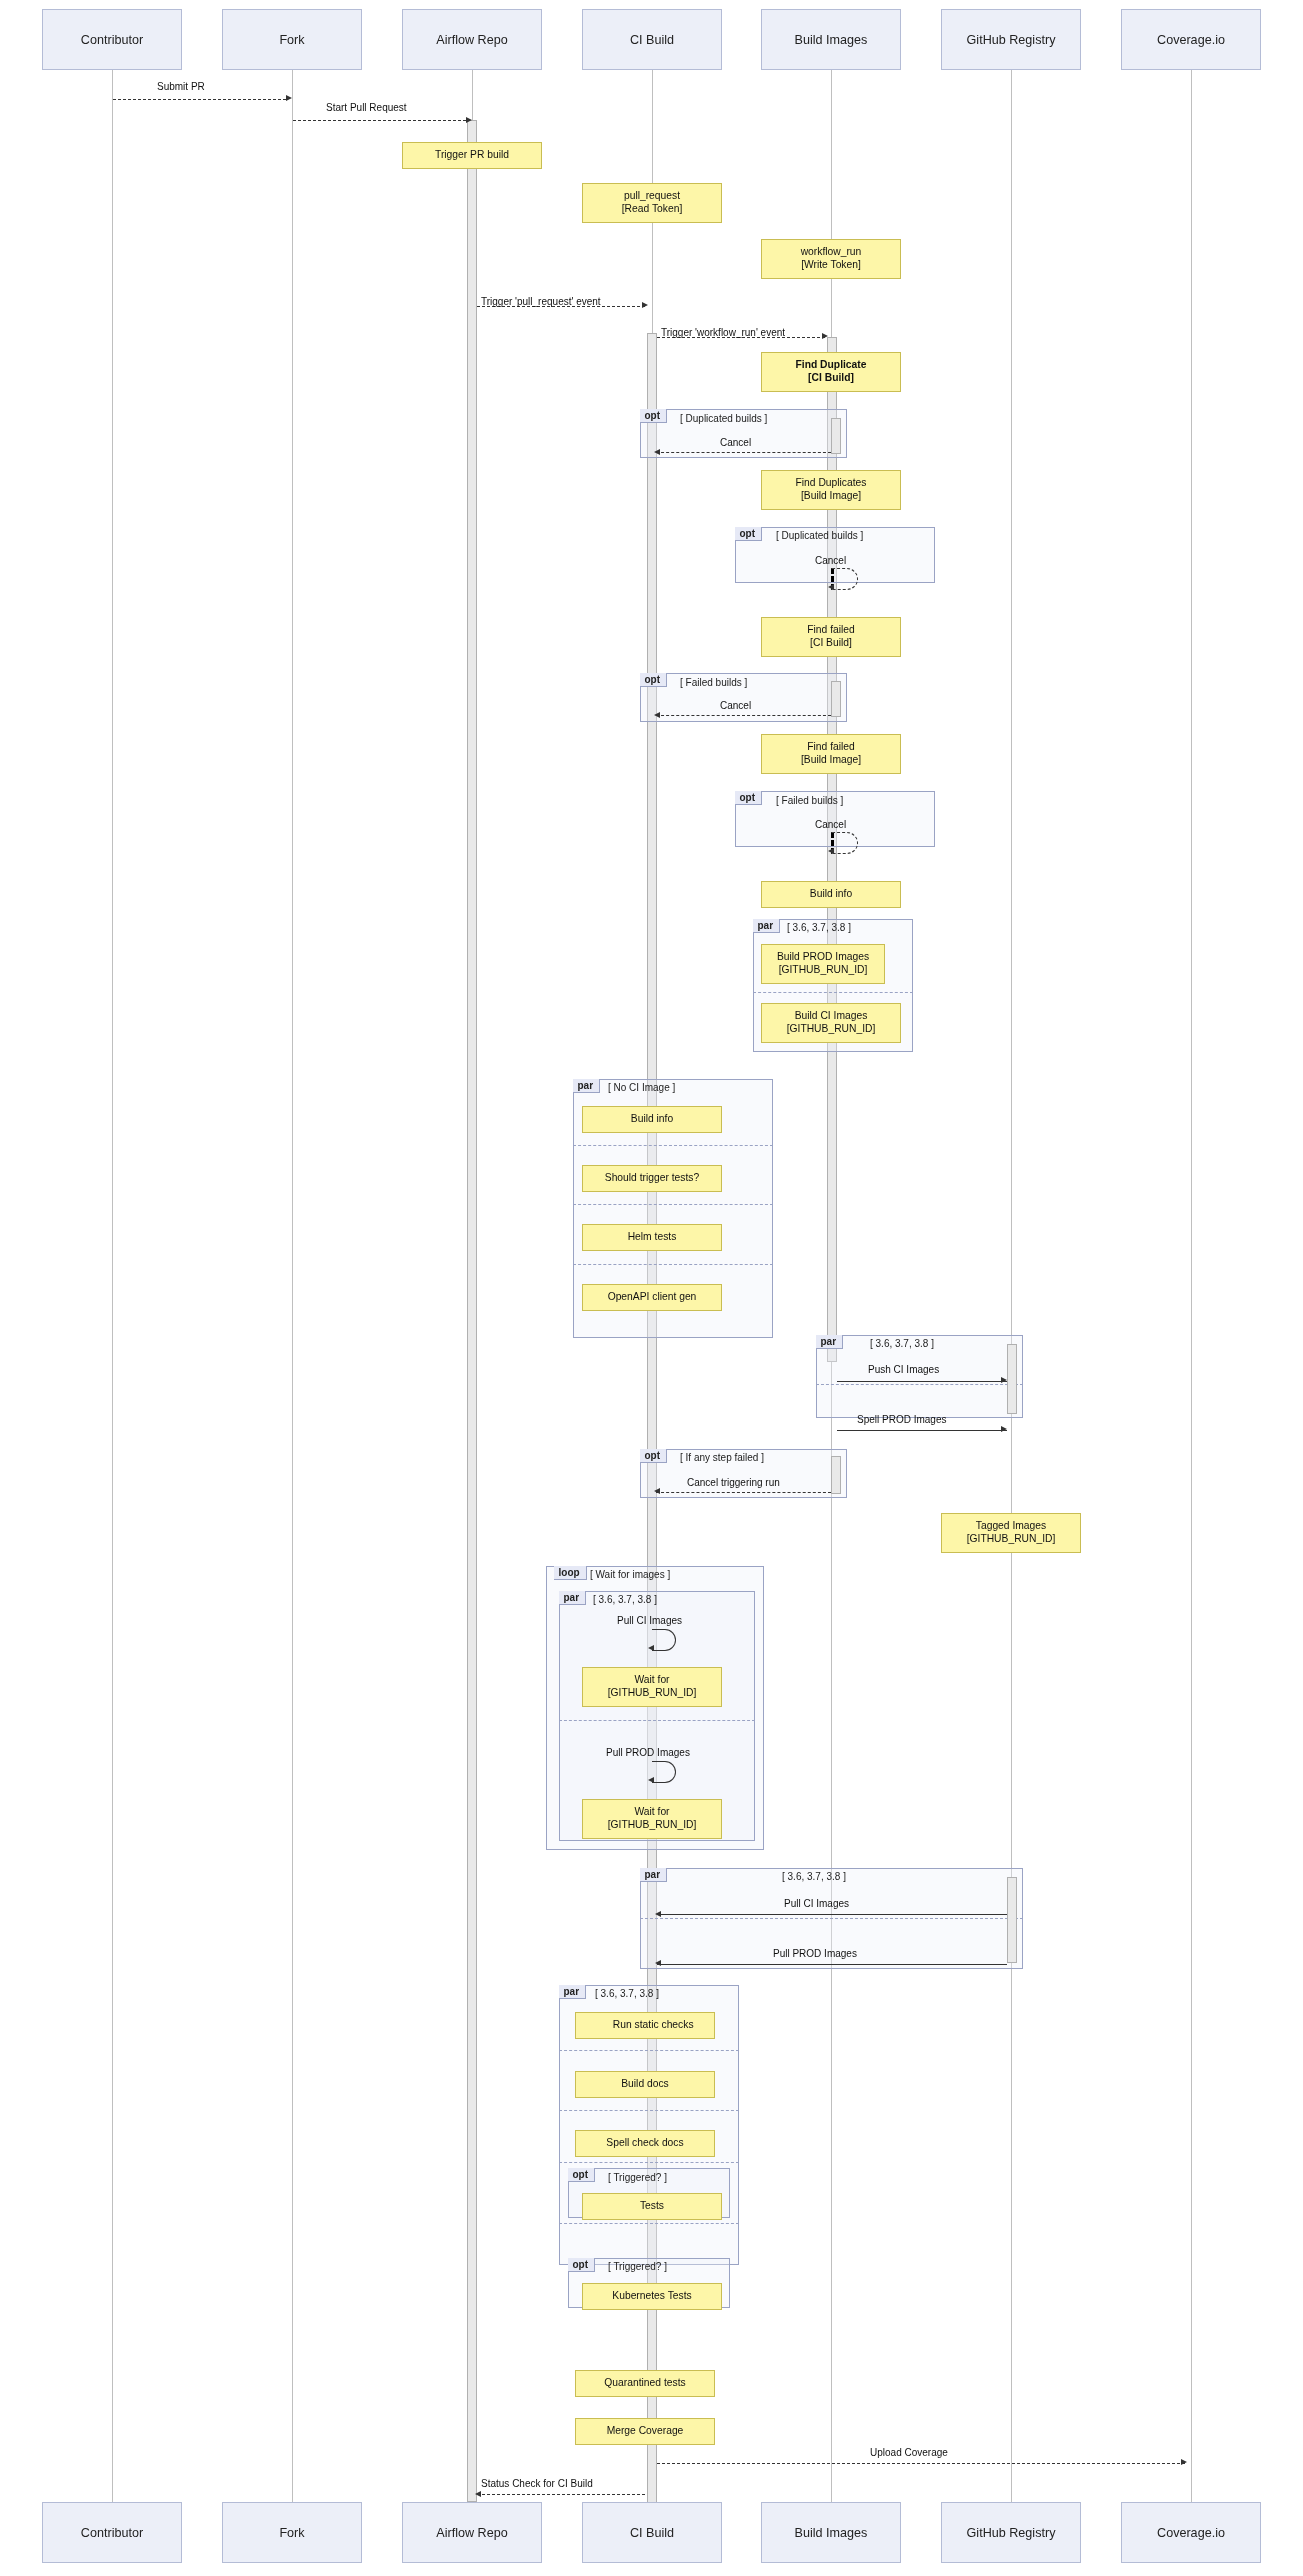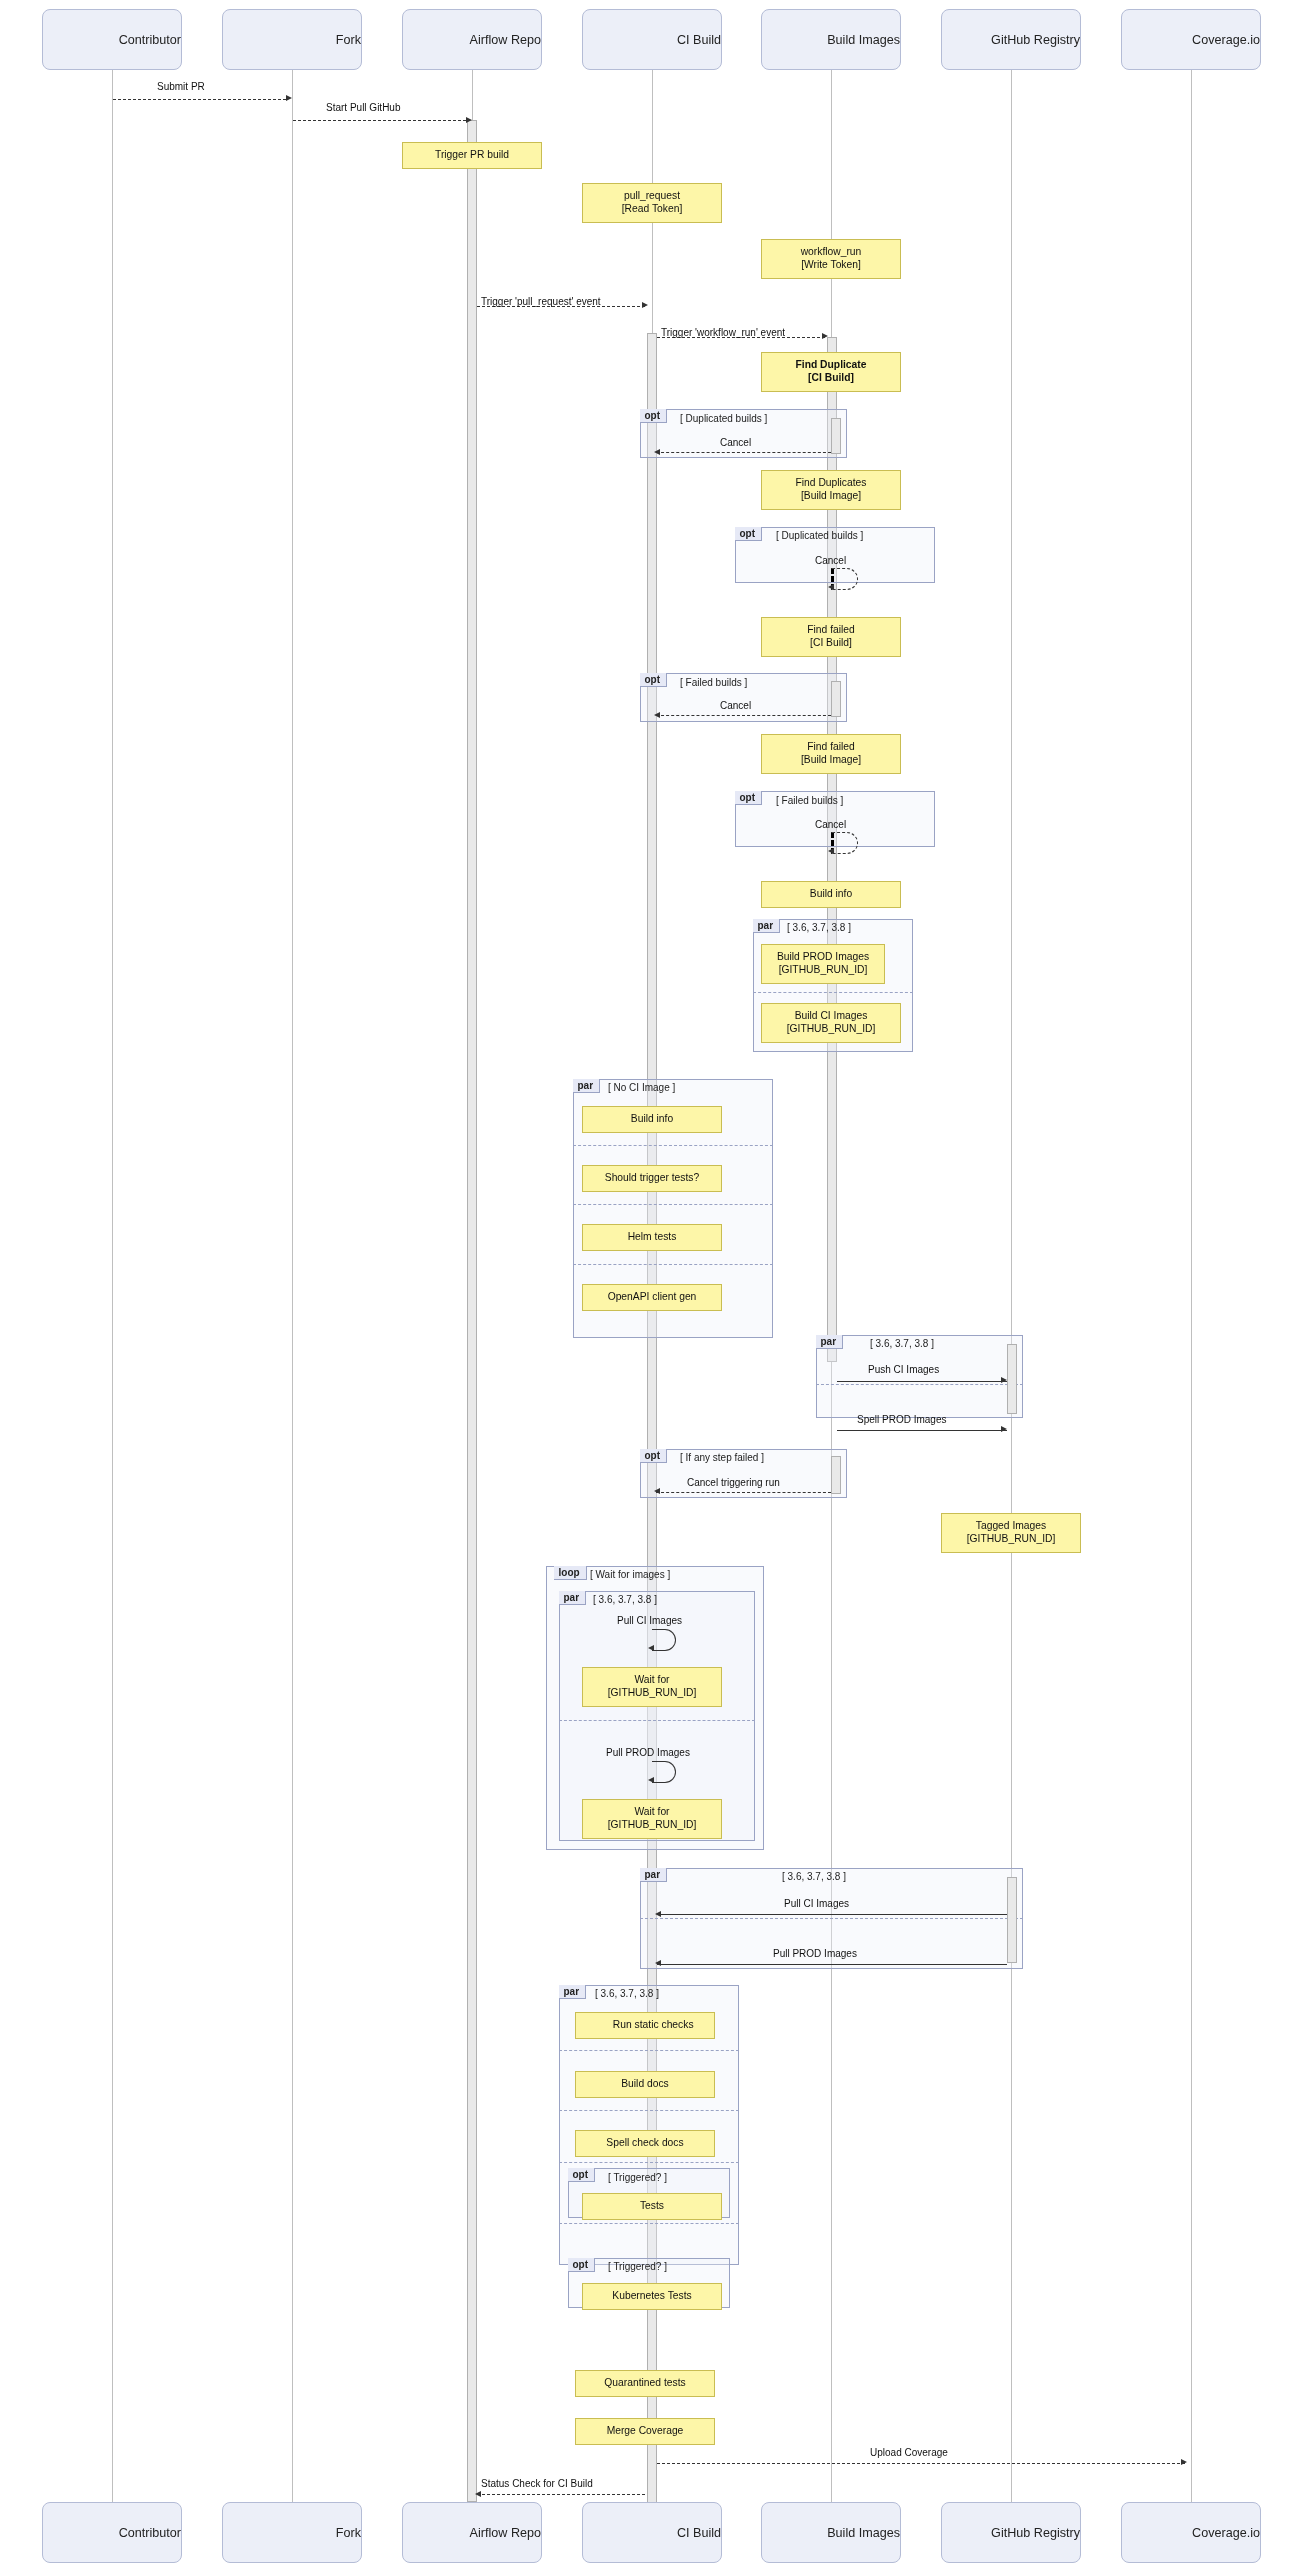--- a/index.html
+++ b/index.html
@@ -3,22 +3,22 @@
 <meta charset="utf-8">
 <style>
   html,body{margin:0;padding:0;background:#ffffff;}
   body{font-family:"Liberation Sans", sans-serif;}
   #canvas{position:relative;width:1303px;height:2576px;background:#fff;overflow:hidden;}
 
   
   .actor{
     position:absolute;box-sizing:border-box;
     background:#eceff8;border:0.9px solid #b4bcd6;
-    display:flex;align-items:center;justify-content:flex-end;
-    font-size:12.6px;color:#222;border-radius:8px;
+    display:flex;align-items:center;justify-content:center;
+    font-size:12.6px;color:#222;border-radius:0;
   }
   .lifeline{position:absolute;width:0.9px;background:#bfbfbf;}
   .activation{position:absolute;background:#e9e9e9;border:0.9px solid #b0b0b0;box-sizing:border-box;}
 
   
   .note{
     position:absolute;box-sizing:border-box;
     background:#fdf6a8;border:0.9px solid #c9bd52;
     font-size:10.3px;color:#111;line-height:1.25;
     display:flex;align-items:center;justify-content:center;
@@ -105,21 +105,21 @@
   <div class="actor" style="left:1121px;top:2502px;width:140px;height:61px;">
     <span>Coverage.io</span>
   </div>
 
   <div class="msg dashed" style="left:113px;top:99px;width:173px;"></div>
   <div class="arrowR" style="left:286px;top:95px;"></div>
   <div class="msglabel" style="left:157px;top:81px;">Submit PR</div>
 
   <div class="msg dashed" style="left:293px;top:120px;width:173px;"></div>
   <div class="arrowR" style="left:466px;top:117px;"></div>
-  <div class="msglabel" style="left:326px;top:102px;">Start Pull GitHub</div>
+  <div class="msglabel" style="left:326px;top:102px;">Start Pull Request</div>
 
   <div class="msg dashed" style="left:477px;top:306px;width:168px;"></div>
   <div class="arrowR" style="left:642px;top:302px;"></div>
   <div class="msglabel" style="left:481px;top:296px;">Trigger 'pull_request' event</div>
 
   <div class="msg dashed" style="left:657px;top:337px;width:168px;"></div>
   <div class="arrowR" style="left:822px;top:333px;"></div>
   <div class="msglabel" style="left:661px;top:327px;">Trigger 'workflow_run' event</div>
 
   <div class="frag" style="left:640px;top:409px;width:207px;height:49px;"></div>

